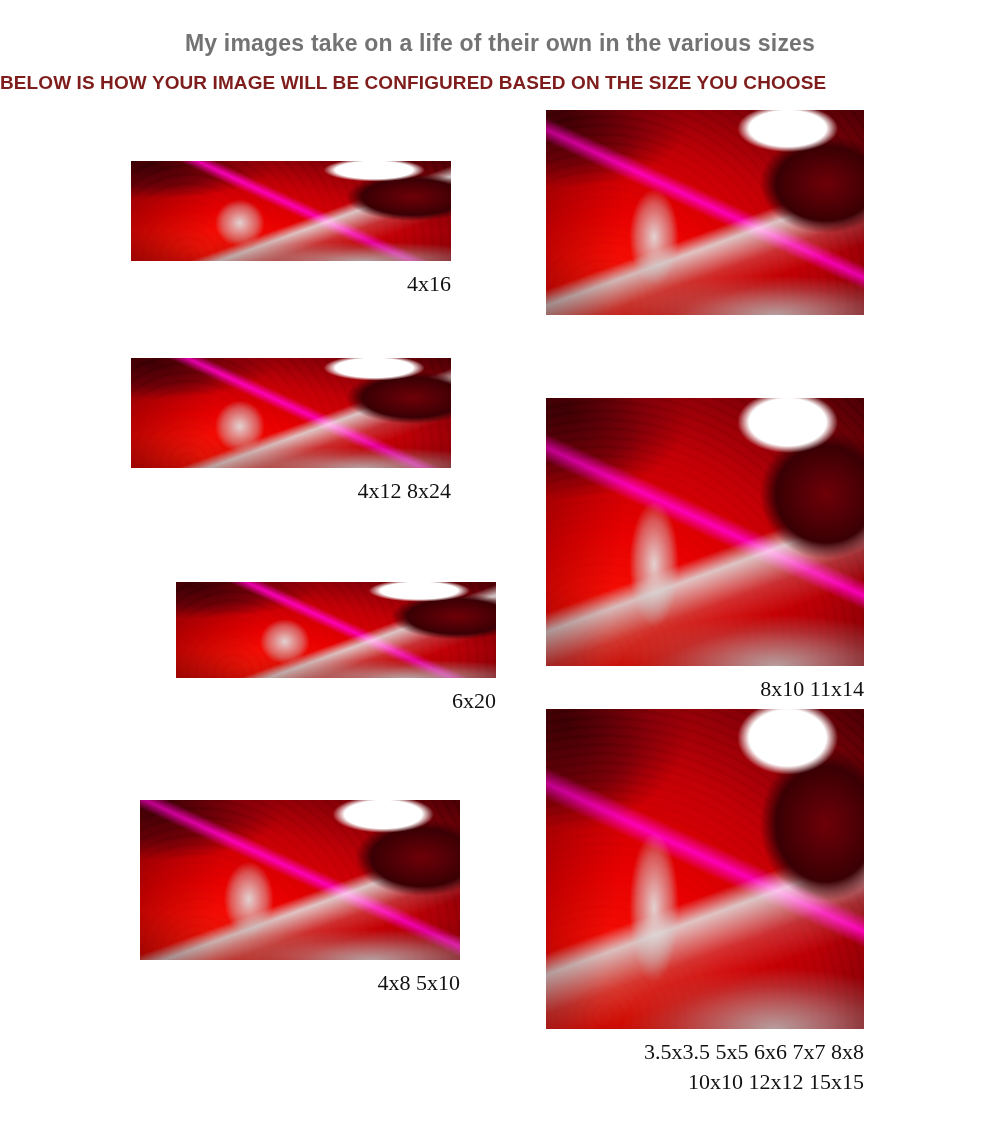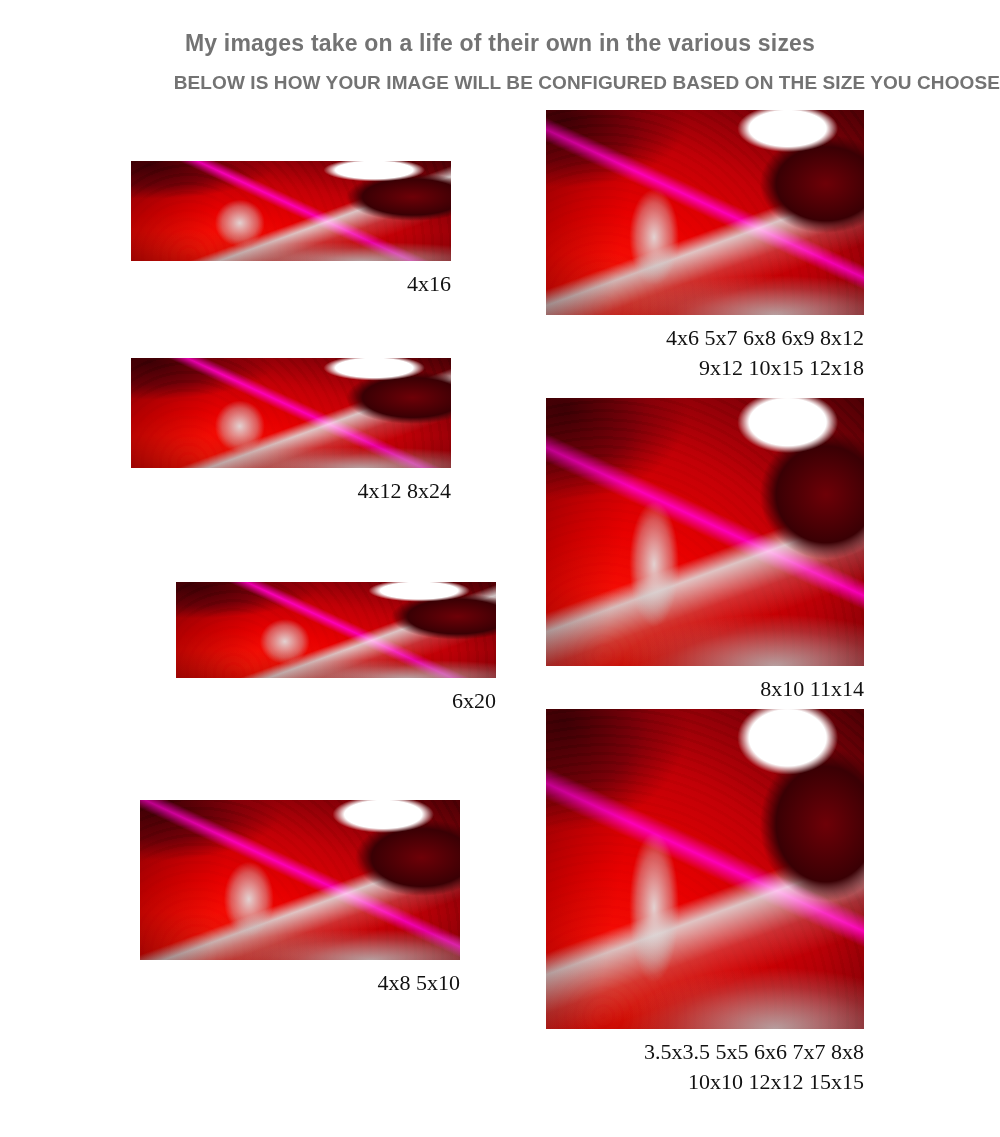--- a/index.html
+++ b/index.html
@@ -20,25 +20,25 @@
     text-align: center;
     font-family: "Liberation Sans", sans-serif;
     font-weight: bold;
     font-size: 23px;
     color: #737373;
     margin: 0;
     padding-top: 30px;
     letter-spacing: 0.2px;
   }
   .subhead {
-    text-align: right;
+    text-align: left;
     font-family: "Liberation Sans", sans-serif;
     font-weight: bold;
     font-size: 19px;
-    color: #737373;
+    color: #7f1d1d;
     margin: 0;
     padding-top: 15px;
     letter-spacing: 0.1px;
   }
 
   .board {
     position: absolute;
     left: 0;
     top: 0;
     width: 1000px;
@@ -136,22 +136,20 @@
     <div class="thumb" style="width:320px; height:160px;">
       <div class="art"></div>
     </div>
     <div class="caption">4x8    5x10</div>
   </div>
 
   <div class="item" style="left:546px; top:110px; width:318px;">
     <div class="thumb" style="width:318px; height:205px;">
       <div class="art"></div>
     </div>
-    <div class="caption">4x6   5x7   6x8   6x9   8x12
-9x12   10x15   12x18</div>
   </div>
 
   <div class="item" style="left:546px; top:398px; width:318px;">
     <div class="thumb" style="width:318px; height:268px;">
       <div class="art"></div>
     </div>
     <div class="caption">8x10   11x14</div>
   </div>
 
   <div class="item" style="left:546px; top:709px; width:318px;">

